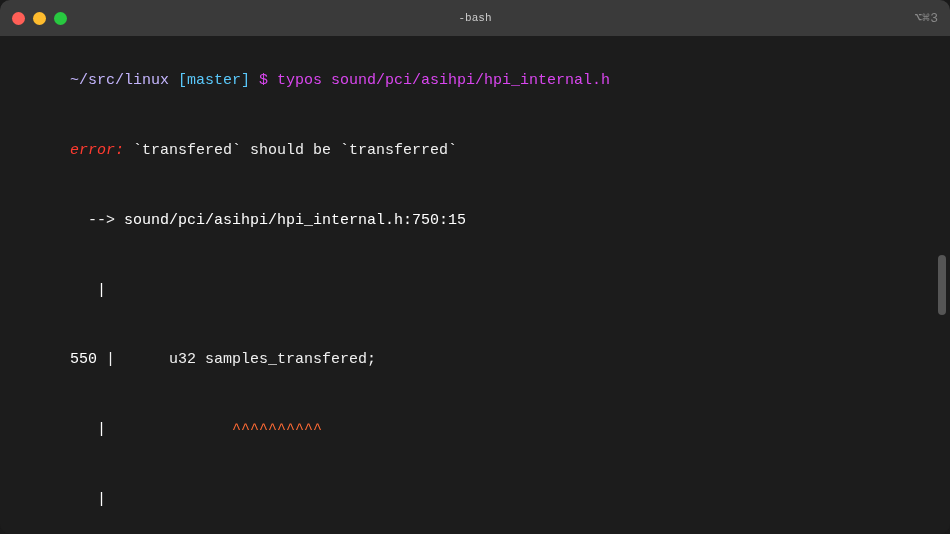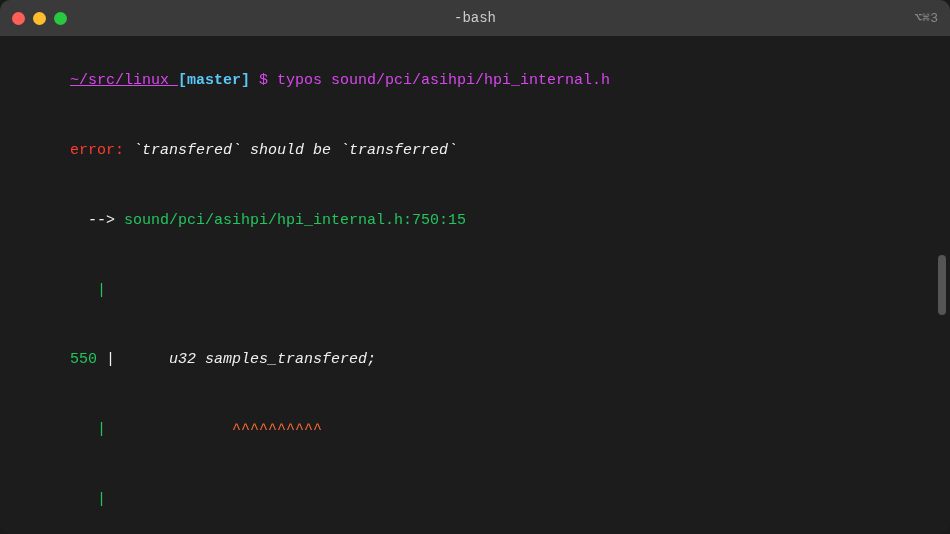--- a/index.html
+++ b/index.html
@@ -46,21 +46,21 @@
 
     .traffic-light.close { background: #ff5f57; }
     .traffic-light.minimize { background: #febc2e; }
     .traffic-light.maximize { background: #28c840; }
 
     .title-text {
       position: absolute;
       left: 50%;
       transform: translateX(-50%);
       color: #cccccc;
-      font-size: 14px;
+      font-size: 11px;
       font-family: 'Courier New', Courier, monospace;
     }
 
     .keyboard-shortcut {
       position: absolute;
       right: 12px;
       color: #888;
       font-size: 13px;
     }
 
@@ -72,27 +72,27 @@
       position: relative;
     }
 
     .line {
       font-size: 15px;
       line-height: 1.55;
       white-space: pre;
       color: #f0f0f0;
     }
 
-    .color-white { color: #f0f0f0; font-style: italic; }
-    .color-cyan { color: #5ac8fa; font-weight: bold; }
-    .color-red { color: #ff3b30; }
+    .color-white { color: #f0f0f0; }
+    .color-cyan { color: #5ac8fa; }
+    .color-red { color: #ff3b30; font-style: italic; }
     .color-orange { color: #ff6b35; }
-    .color-blue { color: #22c55e; }
+    .color-blue { color: #ffffff; }
 
-    .prompt-path { color: #d946ef; text-decoration: underline; }
+    .prompt-path { color: #c4b5fd; }
     .prompt-branch { color: #5ac8fa; }
     .prompt-dollar { color: #d946ef; }
 
     .scrollbar {
       position: absolute;
       right: 4px;
       top: 50%;
       transform: translateY(-50%);
       width: 8px;
       height: 60px;

